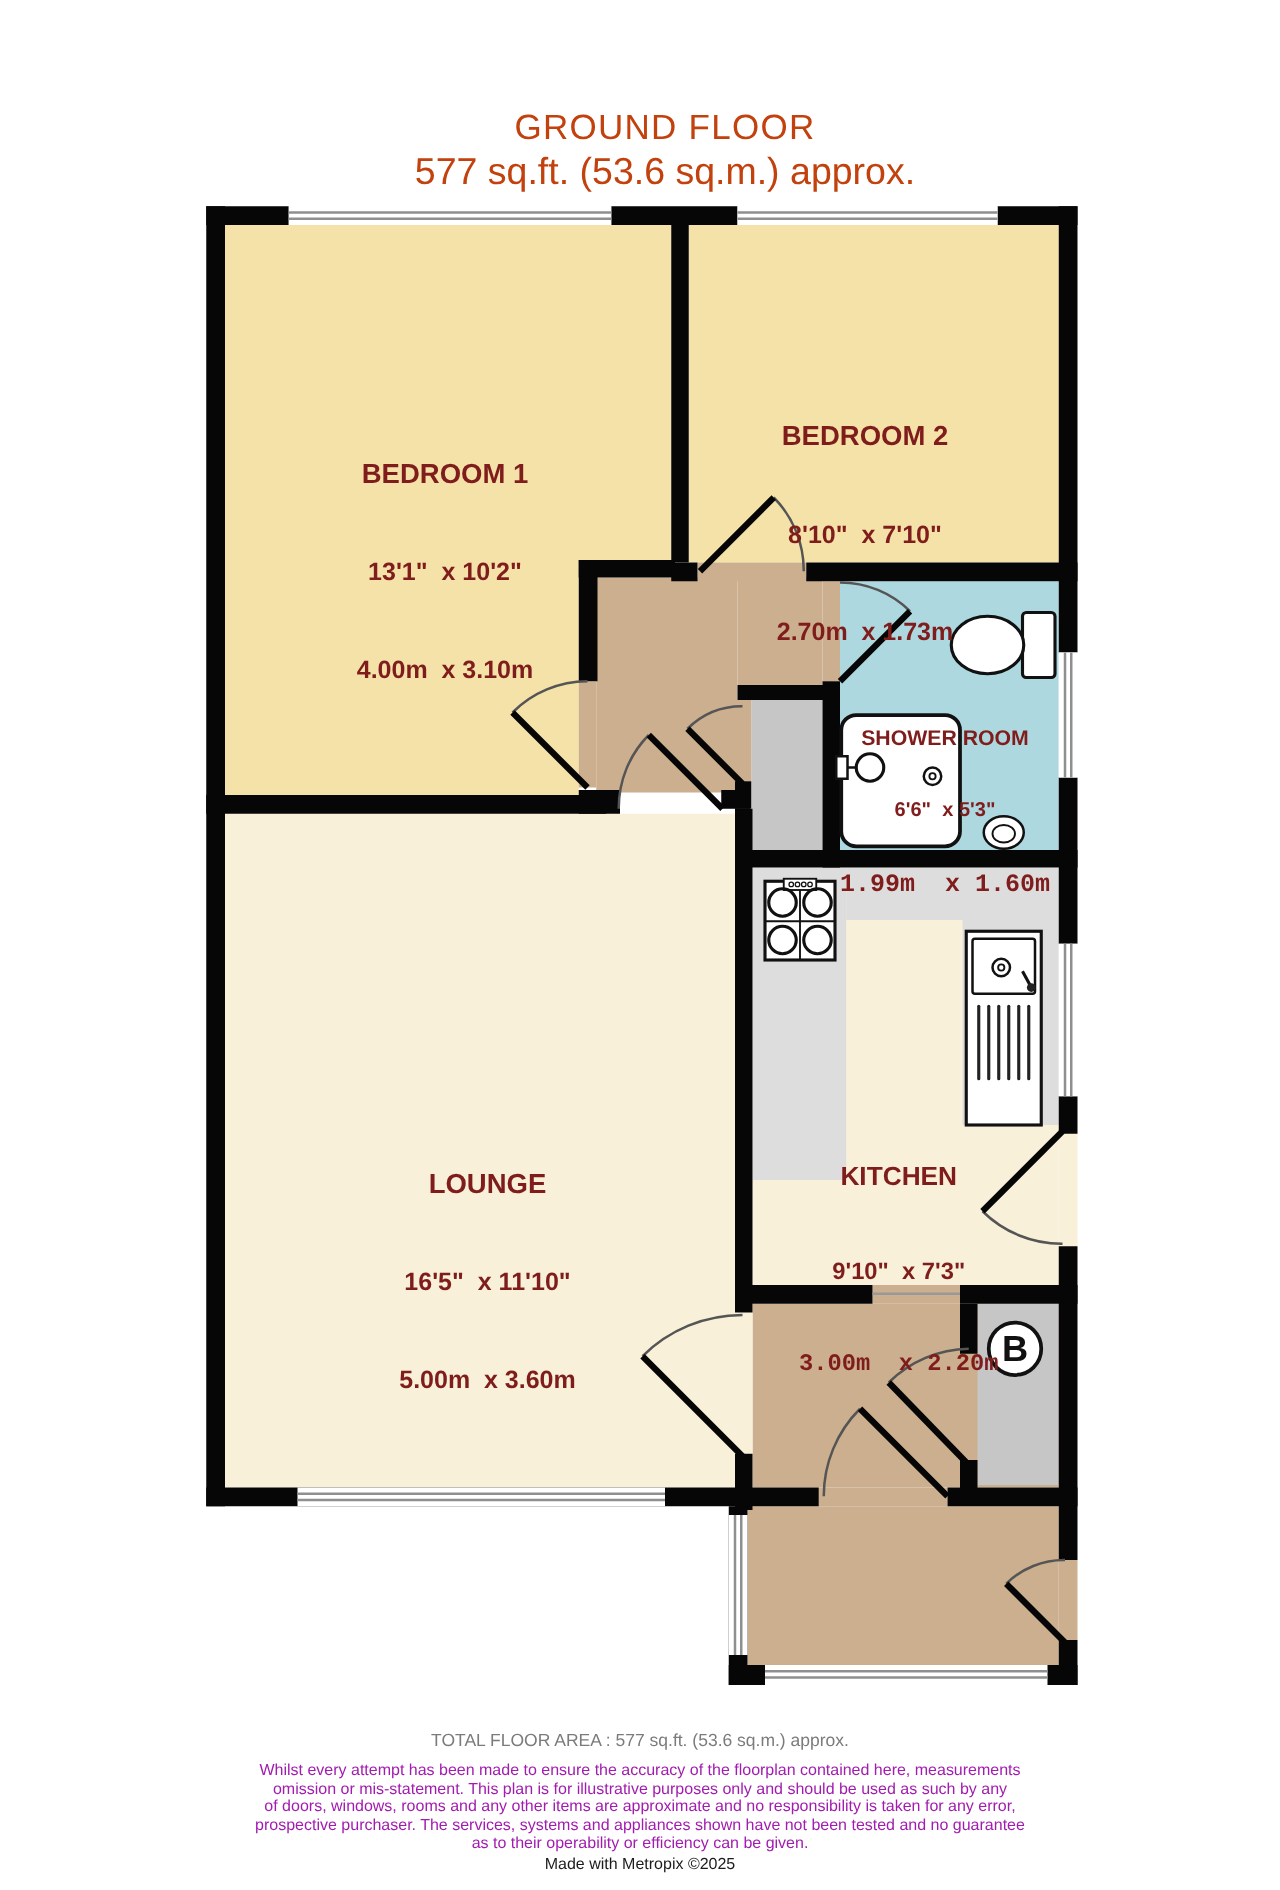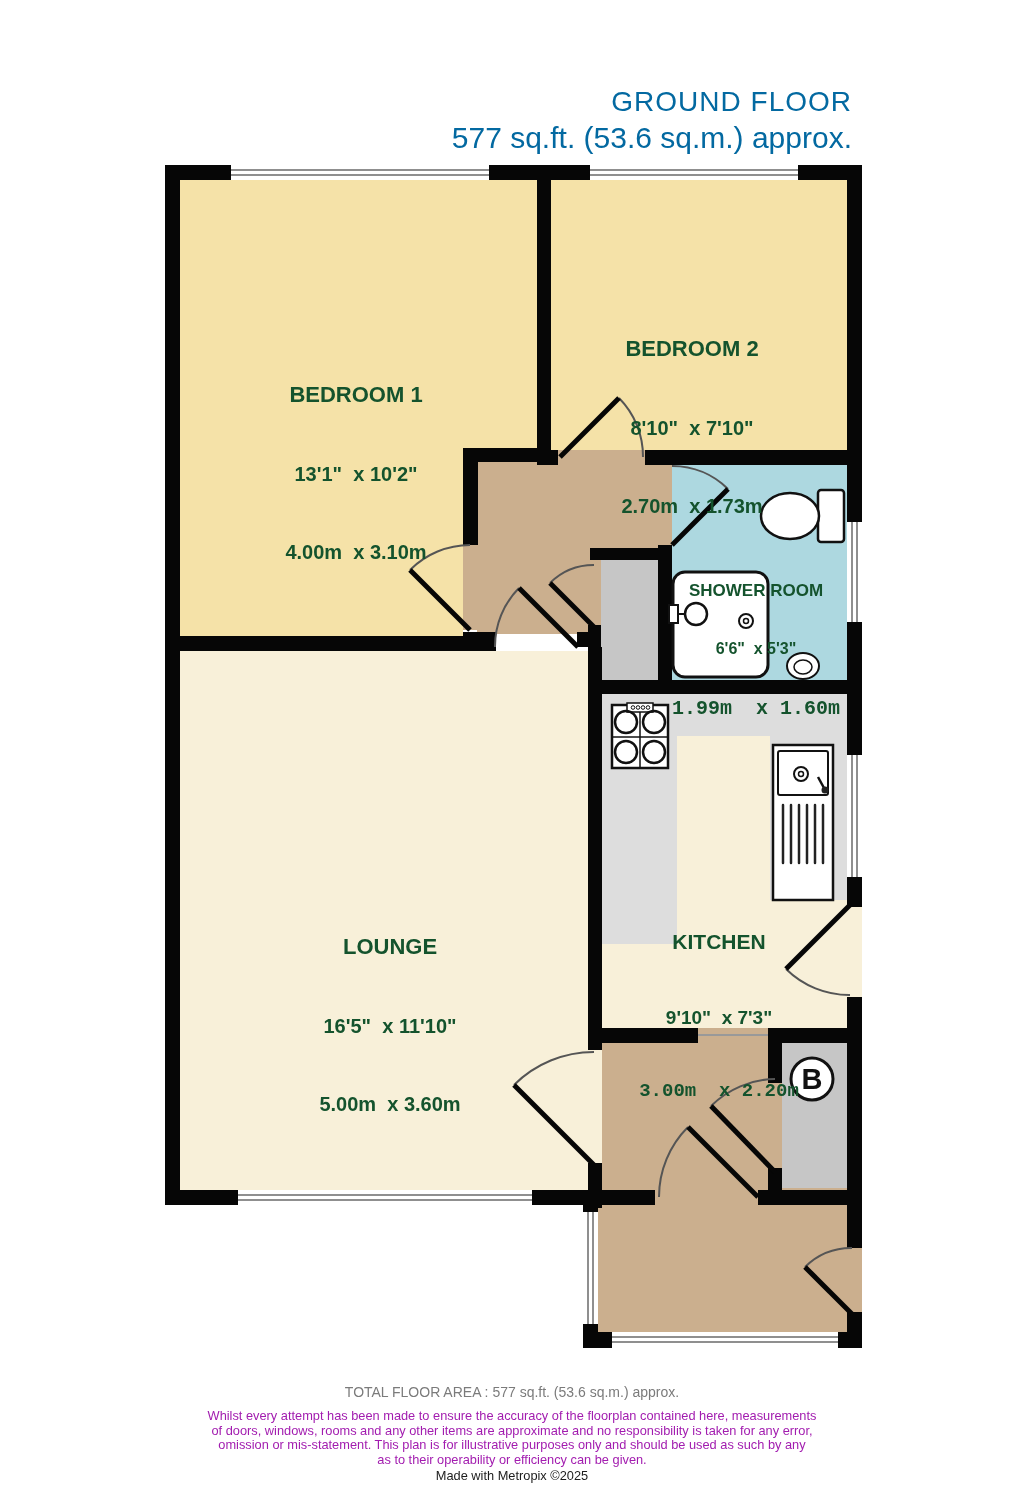--- a/index.html
+++ b/index.html
@@ -16,25 +16,25 @@
   .f-gray{background:var(--c-gray,#C6C6C6);}
   .f-counter{background:var(--c-counter,#DDDDDD);}
   
   .win{position:absolute;background:#ffffff;}
   .wl{position:absolute;background:#8f8f8f;}
   .win-h .wl{left:0;right:0;height:2px;}
   .win-h .wl.l1{top:4px;} .win-h .wl.l2{top:9px;}
   .win-v .wl{top:0;bottom:0;width:2px;}
   .win-v .wl.l1{left:4px;} .win-v .wl.l2{left:9px;}
   
-  .page-title{position:absolute;left:212px;top:86px;width:640px;text-align:right;
-              color:#0369a1;}
+  .page-title{position:absolute;left:212px;top:86px;width:640px;text-align:center;
+              color:#c2410c;}
   .page-title .t1{font-size:28px;letter-spacing:1px;}
   .page-title .t2{font-size:30px;margin-top:3px;}
-  .room-label{position:absolute;text-align:center;font-weight:bold;color:#14532d;
+  .room-label{position:absolute;text-align:center;font-weight:bold;color:#7f1d1d;
               white-space:pre-wrap;z-index:40;line-height:1.22;}
   .room-label .nm{display:block;}
   .rl-lg{font-size:22px;}
   .rl-md{font-size:20px;}
   .rl-sm{font-size:17px;line-height:1.15;}
   .footer{position:absolute;left:112px;top:1384px;width:800px;text-align:center;}
   .footer .total{color:#7b7b7b;font-size:14px;margin-bottom:9px;}
   .footer .disc{color:#a21caf;font-size:12.8px;line-height:14.6px;}
   .footer .credit{color:#1c1c1c;font-size:12.8px;margin-top:1px;}
   svg.overlay{position:absolute;left:0;top:0;z-index:30;pointer-events:none;}
@@ -217,21 +217,21 @@
         <line x1="823" y1="805" x2="823" y2="863"></line>
       </g>
     </g>
 
     <g>
       <circle cx="812" cy="1079" r="21" fill="#fff" stroke="#111" stroke-width="3"></circle>
       <text x="812" y="1089" text-anchor="middle" font-size="29" font-weight="bold" fill="#111" font-family="Liberation Sans, sans-serif">B</text>
     </g>
   </svg>
 
-  <div class="room-label rl-lg" style="left:206px;top:328px;width:300px;">
+  <div class="room-label rl-lg" style="left:206px;top:312px;width:300px;">
     <span class="nm">BEDROOM 1</span>
     <span class="nm rl-md">13'1"  x 10'2"</span>
     <span class="nm rl-md">4.00m  x 3.10m</span>
   </div>
   <div class="room-label rl-lg" style="left:542px;top:282px;width:300px;">
     <span class="nm">BEDROOM 2</span>
     <span class="nm rl-md">8'10"  x 7'10"</span>
     <span class="nm rl-md">2.70m  x 1.73m</span>
   </div>
   <div class="room-label rl-sm" style="left:658px;top:542px;width:196px;">
@@ -247,20 +247,21 @@
   <div class="room-label" style="left:594px;top:878px;width:250px;font-size:21px;">
     <span class="nm">KITCHEN</span>
     <span class="nm" style="font-size:19px;">9'10"  x 7'3"</span>
     <span class="nm" style="font-size:19px;font-family:Liberation Mono, monospace;">3.00m  x 2.20m</span>
   </div>
 
   <div class="footer">
     <div class="total">TOTAL FLOOR AREA : 577 sq.ft. (53.6 sq.m.) approx.</div>
     <div class="disc">
       <div>Whilst every attempt has been made to ensure the accuracy of the floorplan contained here, measurements</div>
+      <div>omission or mis-statement. This plan is for illustrative purposes only and should be used as such by any</div>
       <div>of doors, windows, rooms and any other items are approximate and no responsibility is taken for any error,</div>
-      <div>omission or mis-statement. This plan is for illustrative purposes only and should be used as such by any</div>
+      <div>prospective purchaser. The services, systems and appliances shown have not been tested and no guarantee</div>
       <div>as to their operability or efficiency can be given.</div>
     </div>
     <div class="credit">Made with Metropix ©2025</div>
   </div>
 
 </div>
 
 </body></html>

